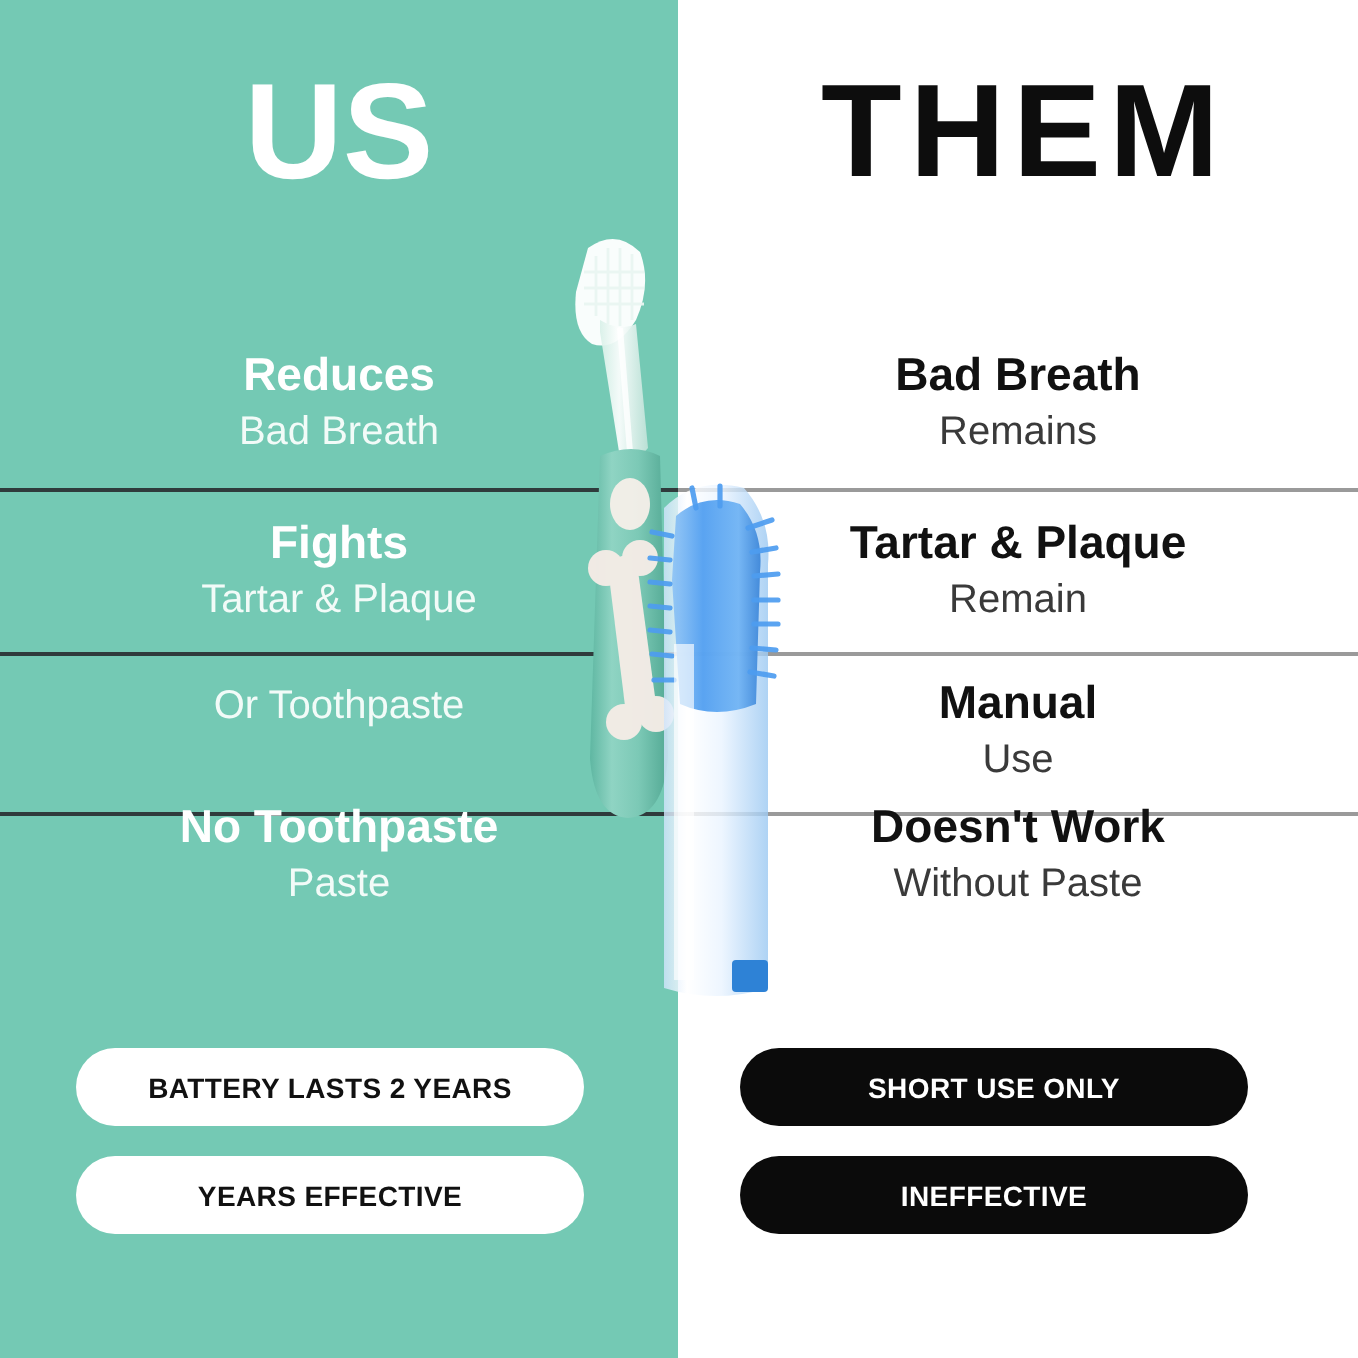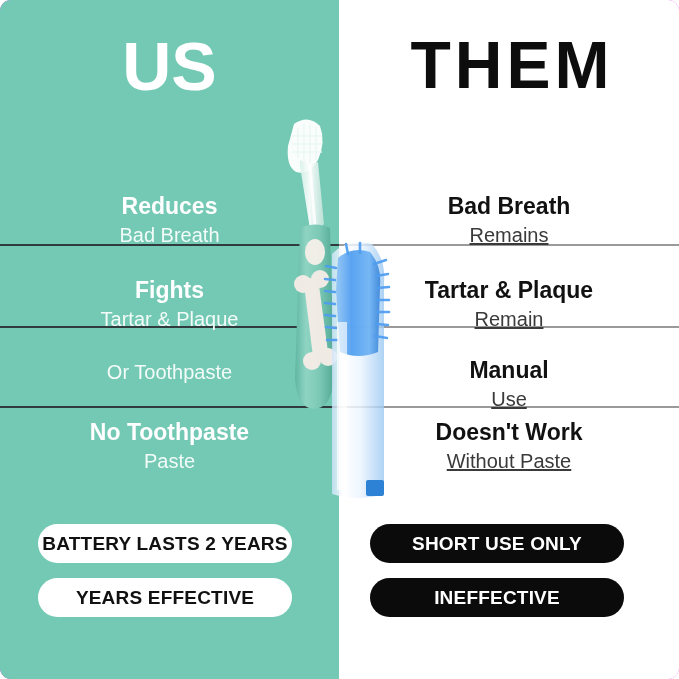--- a/index.html
+++ b/index.html
@@ -12,21 +12,20 @@
     font-family: "Liberation Sans", sans-serif;
     -webkit-font-smoothing: antialiased;
   }
 
   #infographic {
     position: relative;
     width: 679px;
     height: 679px;
     overflow: hidden;
     background: #d946ef;
-    border-radius: 11px;
   }
 
   
   .panel-left {
     position: absolute;
     left: 0; top: 0;
     width: 339px; height: 679px;
     background: #74c9b4;
   }
   .panel-right {
@@ -80,57 +79,56 @@
   }
   .divider.d1 { top: 244px; }
   .divider.d2 { top: 326px; }
   .divider.d3 { top: 406px; }
 
   
   .row-cell {
     position: absolute;
     text-align: center;
     white-space: nowrap;
-    margin-top: 19px;
   }
   .row-cell.left  { left: 0;    width: 339px; }
   .row-cell.right { left: 339px; width: 340px; }
 
   .row-title {
     font-weight: 800;
     font-size: 23px;
     line-height: 1.18;
   }
   .row-sub {
     font-weight: 400;
     font-size: 20px;
     line-height: 1.25;
     margin-top: 3px;
   }
   .left .row-title { color: #ffffff; }
   .left .row-sub   { color: #f2fbf8; }
   .right .row-title { color: #111111; }
-  .right .row-sub   { color: #3a3a3a; text-decoration: underline; }
+  .right .row-sub   { color: #3a3a3a; }
 
   
   .r0 { top: 174px; }
   .r1 { top: 258px; }
   .r2 { top: 338px; }
   .r3 { top: 400px; }
 
   
   .pill {
     position: absolute;
     height: 39px;
     border-radius: 20px;
     display: flex;
     align-items: center;
     justify-content: center;
     font-weight: 800;
-    font-size: 19px;
+    font-size: 14px;
     letter-spacing: 0.2px;
     white-space: nowrap;
   }
   .pill-white {
     background: #ffffff;
     color: #111111;
     left: 38px;
     width: 254px;
   }
   .pill-black {

